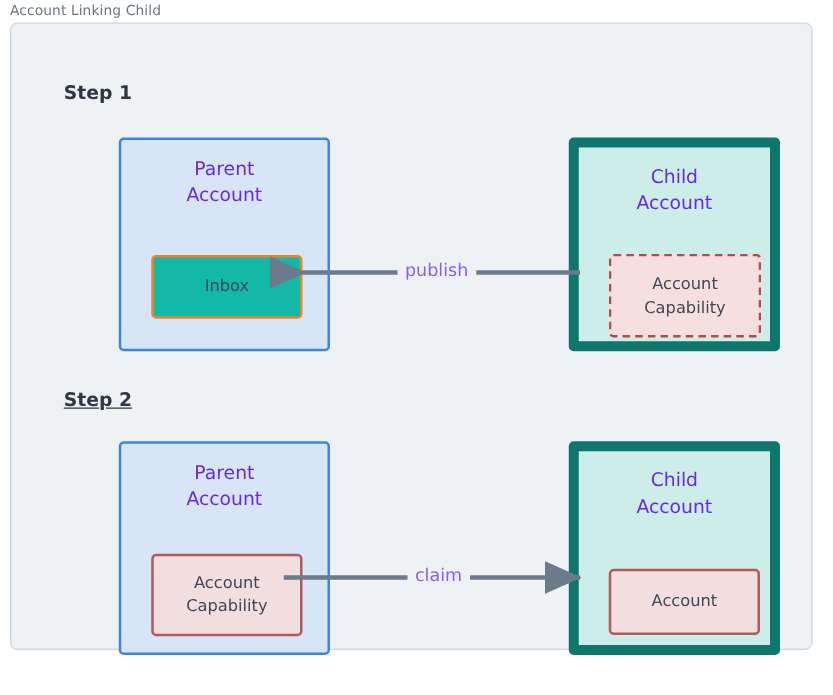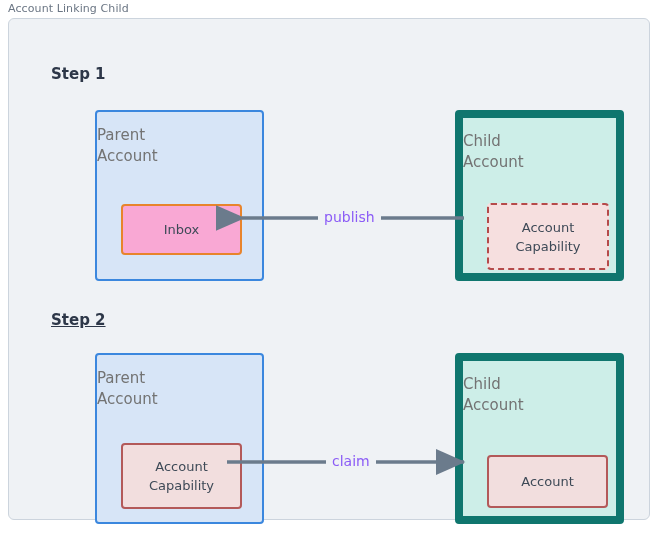--- a/index.html
+++ b/index.html
@@ -61,23 +61,24 @@
   .account-box {
     position: absolute;
     box-sizing: border-box;
     border-radius: 4px;
   }
   .account-box .account-title {
     position: absolute;
     left: 0;
     right: 0;
     top: 13px;
+    text-align: center;
     font-size: 15px;
     line-height: 21px;
-    color: #737373;
+    color: #6d28d9;
   }
   .account-box .account-title span { display: block; }
 
   .parent-box {
     background: #d7e5f7;
     border: 2px solid #3b87de;
   }
   .child-box {
     background: #cdeee8;
     border: 8px solid #0f766e;
@@ -98,21 +99,21 @@
     align-items: center;
     justify-content: center;
     text-align: center;
     font-size: 13px;
     line-height: 19px;
     color: #3e4a57;
   }
   .inner-box span { display: block; }
 
   .inbox-style {
-    background: #f9a8d4;
+    background: #14b8a6;
     border: 2px solid #e8842c;
     justify-content: center;
   }
   .cap-dashed {
     background: #f6dfdf;
     border: 2px dashed #b54a4a;
   }
   .cap-solid {
     background: #f2dede;
     border: 2px solid #b35959;

